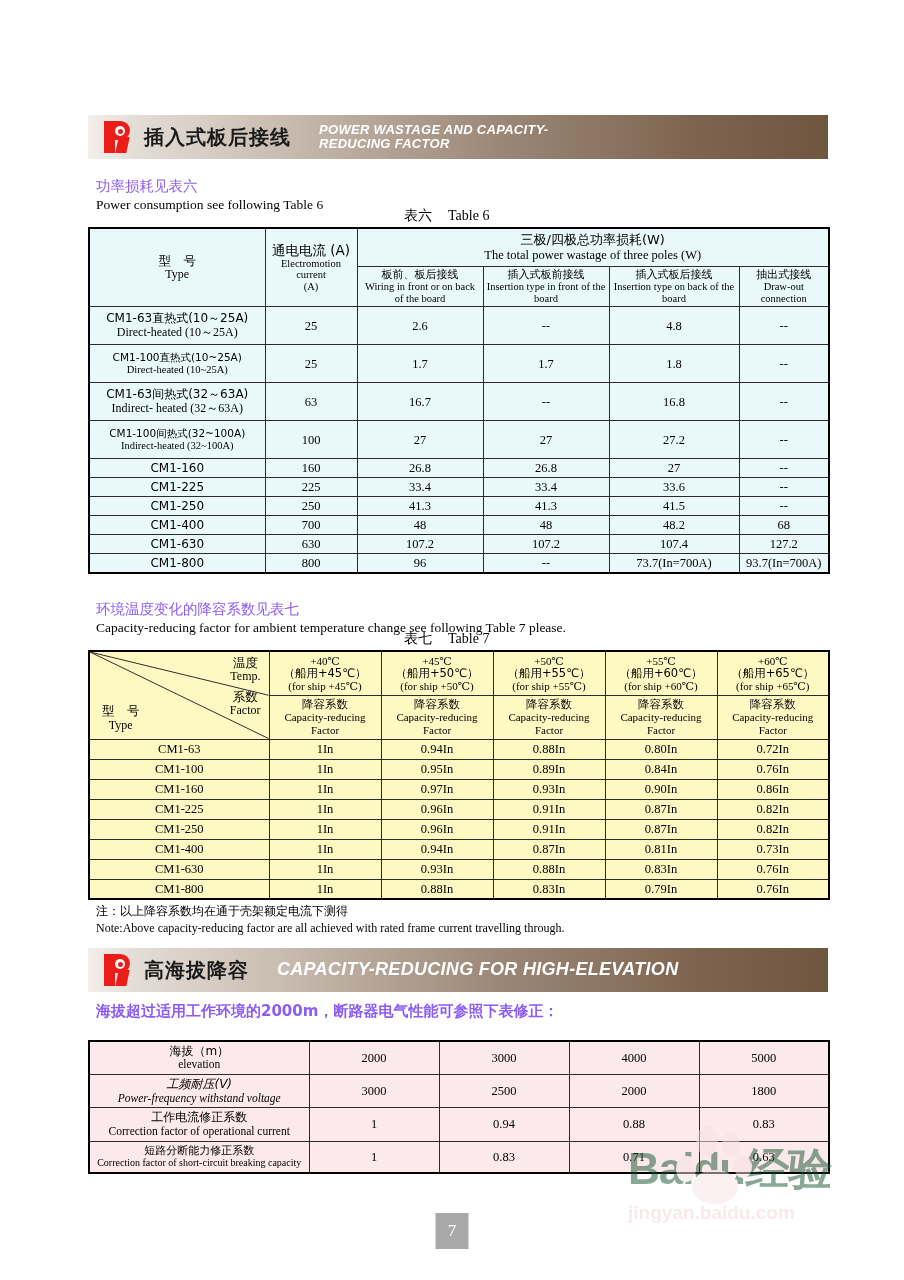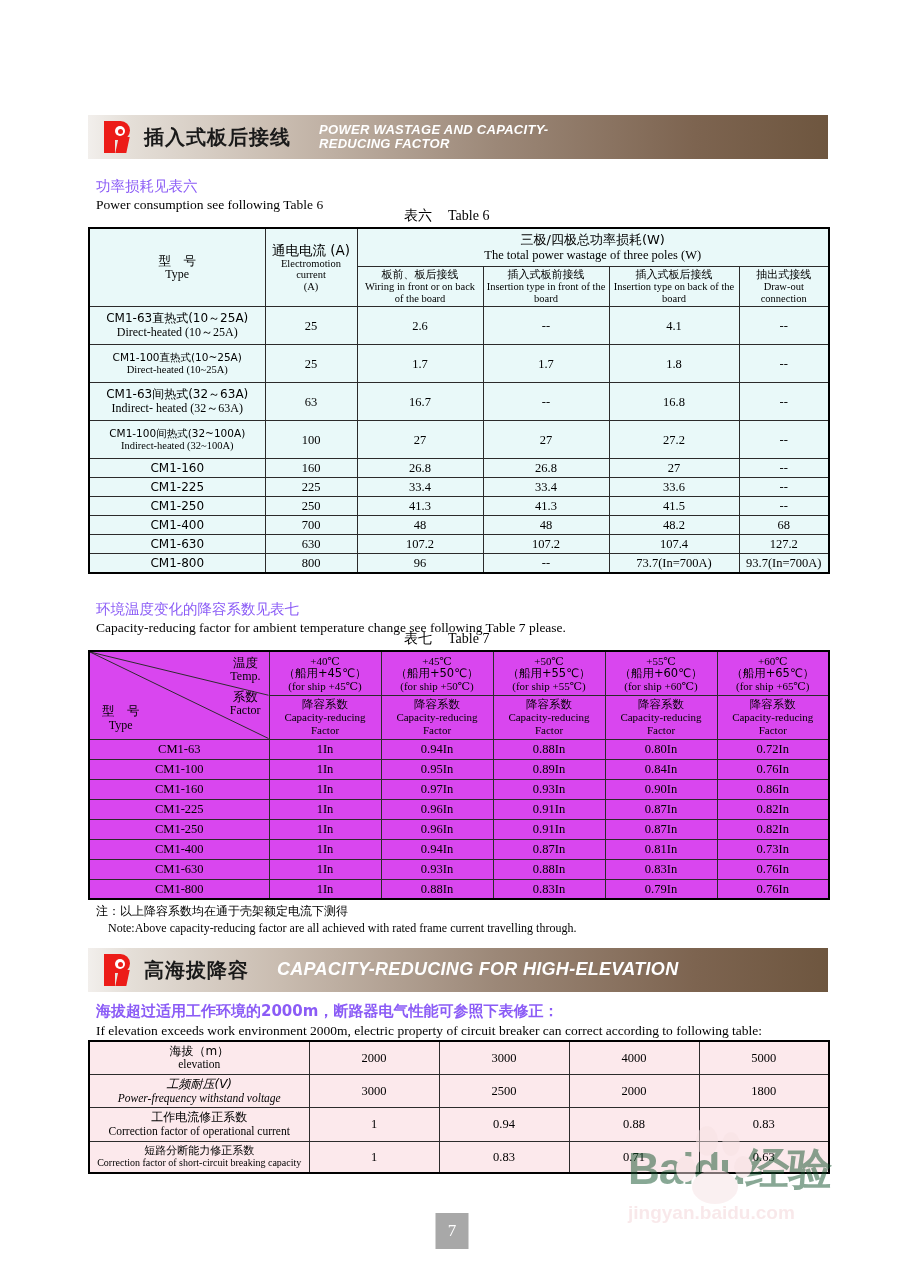--- a/index.html
+++ b/index.html
@@ -114,21 +114,21 @@
   #table6 td { background:#e9f9f9; font-size:12.5px; }
   #table6 .hd { font-size:12px; }
   #table6 .hd .cn { font-size:12.5px; }
   #table6 .small { font-size:10.5px; }
   #table6 .small .cn { font-size:11px; }
   #table6 .type-cell { font-size:12px; }
   #table6 .type-cell.tiny { font-size:10.5px; }
 
   
   #table7 { left:88px; top:650px; width:740px; }
-  #table7 td { background:#d946ef; font-size:12.5px; }
+  #table7 td { background:#fef9c3; font-size:12.5px; }
   #table7 .hd { font-size:11px; }
   #table7 .hd .cn { font-size:11.5px; }
   .corner {
     position:relative;
     height:88px;
     text-align:left;
     padding:0 !important;
   }
   .corner svg { position:absolute; left:0; top:0; width:100%; height:100%; }
   .corner .lab { position:absolute; font-size:12px; line-height:1.15; text-align:center; }
@@ -251,21 +251,21 @@
     </tbody>
     <tbody id="t6body">
         <tr>
           <td class="type-cell" style="height: 38px;">
             <div class="cn">CM1-63直热式(10～25A)</div>
             <div>Direct-heated (10～25A)</div>
           </td>
           <td>25</td>
           <td>2.6</td>
           <td>--</td>
-          <td>4.1</td>
+          <td>4.8</td>
           <td>--</td>
         </tr>
         <tr>
           <td class="type-cell tiny" style="height: 38px;">
             <div class="cn">CM1-100直热式(10~25A)</div>
             <div>Direct-heated (10~25A)</div>
           </td>
           <td>25</td>
           <td>1.7</td>
           <td>1.7</td>
@@ -506,35 +506,34 @@
           <td>0.83In</td>
           <td>0.79In</td>
           <td>0.76In</td>
         </tr>
       </tbody>
   </table>
 
   <div class="note" style="left:96px; top:903px;">
     <span class="cn">注：以上降容系数均在通于壳架额定电流下测得</span>
   </div>
-  <div class="note" style="left:108px; top:921px;">Note:Above capacity-reducing factor are all achieved with rated frame current travelling through.</div>
+  <div class="note" style="left:96px; top:921px;">Note:Above capacity-reducing factor are all achieved with rated frame current travelling through.</div>
 
   <div class="section-bar" style="top:948px;">
     <div class="logo-r">
       <div class="stem"></div>
         <div class="bowl"></div>
         <div class="leg"></div>
         <div class="eye"></div>
     </div>
     <div class="sec-cn">高海拔降容</div>
     <div class="sec-en one-line">CAPACITY-REDUCING FOR HIGH-ELEVATION</div>
   </div>
 
   <div class="cap cap-cn" style="left:96px; top:1002px; font-size:15px; font-weight:bold;">海拔超过适用工作环境的2000m，断路器电气性能可参照下表修正：</div>
-  <div class="cap cap-en" style="left:96px; top:1023px;">If elevation exceeds work environment 2000m, electric property of circuit breaker can correct according to following table:</div>
 
   <table class="doc outer-thick" id="table8">
     <colgroup>
       <col style="width:220px">
         <col style="width:130px">
         <col style="width:130px">
         <col style="width:130px">
         <col style="width:130px">
     </colgroup>
     <tbody id="t8body">

